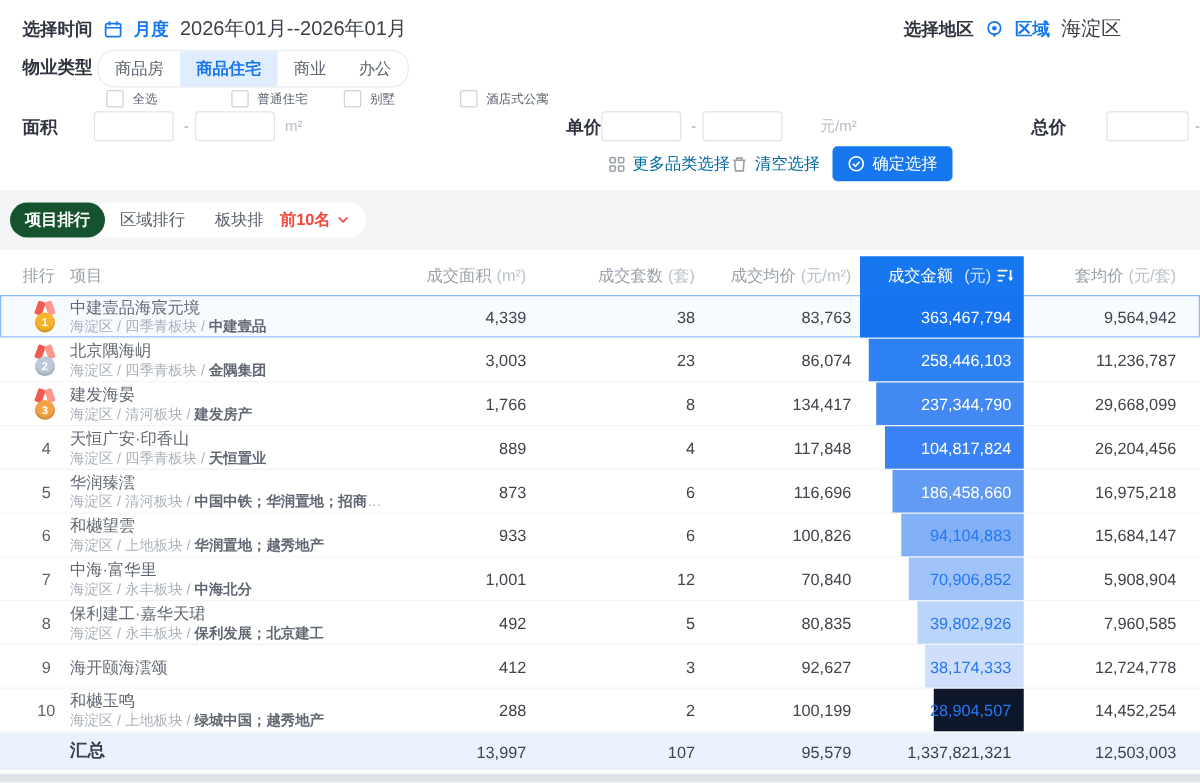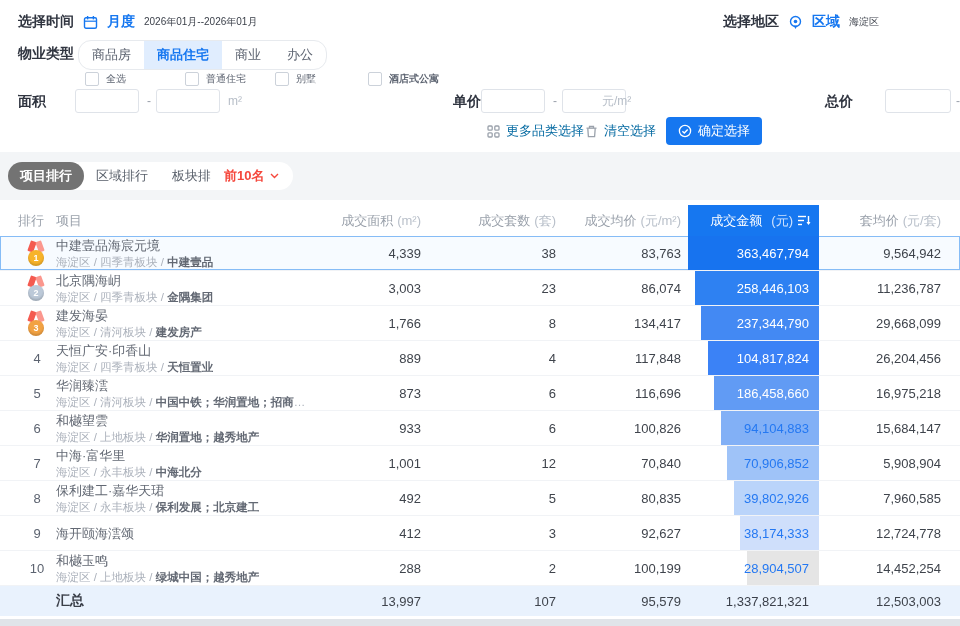--- a/index.html
+++ b/index.html
@@ -7,34 +7,34 @@
     font-family:"Liberation Sans","DejaVu Sans",sans-serif; }
   .page { position:relative; width:960px; height:626px; background:#fff; }
 
   
   .flabel { font-size:14px; color:#303540; font-weight:600; }
   .frow { position:absolute; left:0; width:960px; }
   .r1 { top:13px; height:22px; }
   .r1 .lft { position:absolute; left:18px; display:flex; align-items:center; gap:9px; }
   .r1 .rgt { position:absolute; left:723px; display:flex; align-items:center; gap:9px; }
   .blue-link { color:#1677f0; font-size:14px; font-weight:600; }
-  .plainval { color:#3a3f49; font-size:10px; }
+  .plainval { color:#3a3f49; font-size:16px; }
   .icn { display:inline-flex; align-items:center; }
 
   .r2 { top:40px; height:28px; }
   .r2 .flabel { position:absolute; left:18px; top:5px; }
   .ptabs { position:absolute; left:78px; top:0; display:flex; border:1px solid #e7eaee;
     border-radius:13px; overflow:hidden; background:#fff; }
   .ptab { padding:5px 13px; font-size:13px; color:#5c6370; cursor:pointer; }
   .ptab.active { background:#e0edfe; color:#1677f0; font-weight:600; }
 
   .r3 { top:72px; height:18px; }
   .cbitem { position:absolute; display:flex; align-items:center; gap:7px; font-size:10px; color:#5c6370; }
   .cbitem:nth-of-type(1){ left:85px; } .cbitem:nth-of-type(2){ left:185px; }
-  .cbitem:nth-of-type(3){ left:275px; } .cbitem:nth-of-type(4){ left:368px;font-weight:bold; }
+  .cbitem:nth-of-type(3){ left:275px; } .cbitem:nth-of-type(4){ left:368px; }
   .cbbox { width:14px; height:14px; border:1px solid #ccd2da; border-radius:2px; background:#fff; }
 
   .r4 { top:89px; height:24px; }
   .r4 .flabel { line-height:24px; }
   .fin { position:absolute; top:0; height:24px; border:1px solid #dfe3e9; border-radius:3px;
     background:#fff; font-size:12px; padding:0 6px; width:64px; outline:none; color:#333; }
   .dash { position:absolute; top:0; line-height:24px; color:#9aa1ab; font-size:12px; }
   .unit { position:absolute; top:0; line-height:24px; color:#b6bdc7; font-size:12px; }
 
   .r5 { top:117px; height:28px; }
@@ -42,21 +42,21 @@
     color:#0369a1; font-size:13px; cursor:pointer; background:none; border:none; }
   .primary-btn { position:absolute; top:0; height:28px; display:flex; align-items:center; gap:6px;
     background:#1677f0; color:#fff; font-size:13px; border:none; border-radius:4px;
     padding:0 12px; cursor:pointer; }
 
   
   .band { position:absolute; top:152px; left:0; width:960px; height:48px; background:#f3f5f7; }
   .tabgroup { position:absolute; left:8px; top:10px; height:28px; background:#fff;
     border-radius:15px; display:flex; align-items:center; }
   .rtab { padding:0 12px; line-height:28px; font-size:13px; color:#565d68; cursor:pointer; border-radius:15px; }
-  .rtab.active { background:#737373; color:#fff; font-weight:600; }
+  .rtab.active { background:#14532d; color:#fff; font-weight:600; }
   .topfilter { position:absolute; left:210px; top:10px; height:28px; background:#fff; border-radius:15px;
     display:flex; align-items:center; gap:6px; padding:0 14px; font-size:13px; color:#f5483d;
     font-weight:600; cursor:pointer; }
 
   
   .table { position:absolute; top:205px; left:0; width:960px; }
   .thead, .trow, .tsum { display:flex; align-items:center; padding-left:18px; padding-right:19px; }
   .thead { height:31px; font-size:13px; color:#9aa1ab; align-items:stretch; }
   .thead > div { display:flex; align-items:center; }
   .hunit { color:#b9c0ca; margin-left:4px; }
@@ -162,21 +162,21 @@
     <span class="flabel" style="position:absolute;left:18px;">面积</span>
     <input class="fin" style="left: 75px;">
     <span class="dash" style="left:147px;">-</span>
     <input class="fin" style="left: 156px;">
     <span class="unit" style="left:228px;">m²</span>
 
     <span class="flabel" style="position:absolute;left:453px;">单价</span>
     <input class="fin" style="left: 481px;">
     <span class="dash" style="left:553px;">-</span>
     <input class="fin" style="left: 562px;">
-    <span class="unit" style="left:602px;">元/m²</span>
+    <span class="unit" style="left:656px;">元/m²</span>
 
     <span class="flabel" style="position:absolute;left:825px;">总价</span>
     <input class="fin" style="left: 885px; width: 66px;">
     <span class="dash" style="left:956px;">-</span>
   </div>
 
   <div class="frow r5">
     <button class="ghost-btn" style="left:487px;">
       <span class="icn">
         <svg width="13" height="13" viewBox="0 0 13 13">
@@ -418,21 +418,21 @@
             <span class="ranknum">10</span>
           </div>
           <div class="c-project">
             <div class="pname">和樾玉鸣</div>
             <div class="psub"><span>海淀区 / 上地板块 / </span><b>绿城中国；越秀地产</b></div>
           </div>
           <div class="c-num w-area">288</div>
           <div class="c-num w-count">2</div>
           <div class="c-num w-avg">100,199</div>
           <div class="c-amount">
-            <div class="bar" style="width: 55%; background: #e5e5e5; color: rgb(36, 120, 242);">28,904,507</div>
+            <div class="bar" style="width: 55%; background: #0f172a; color: rgb(36, 120, 242);">28,904,507</div>
           </div>
           <div class="c-num w-per">14,452,254</div>
         </div>
       </div>
     <div class="tsum">
       <div class="c-rank"></div>
       <div class="c-project sumlabel">汇总</div>
       <div class="c-num w-area">13,997</div>
       <div class="c-num w-count">107</div>
       <div class="c-num w-avg">95,579</div>

